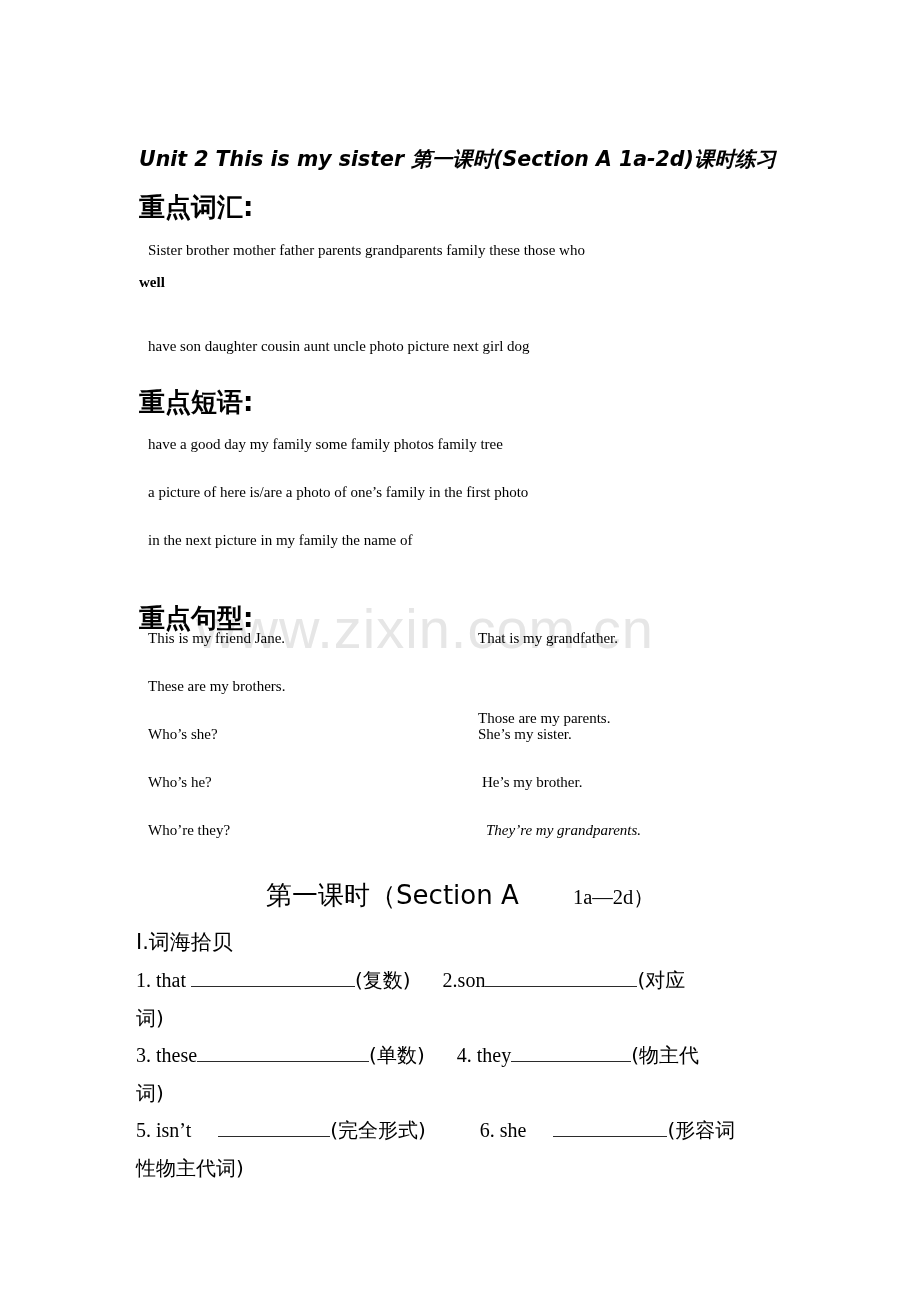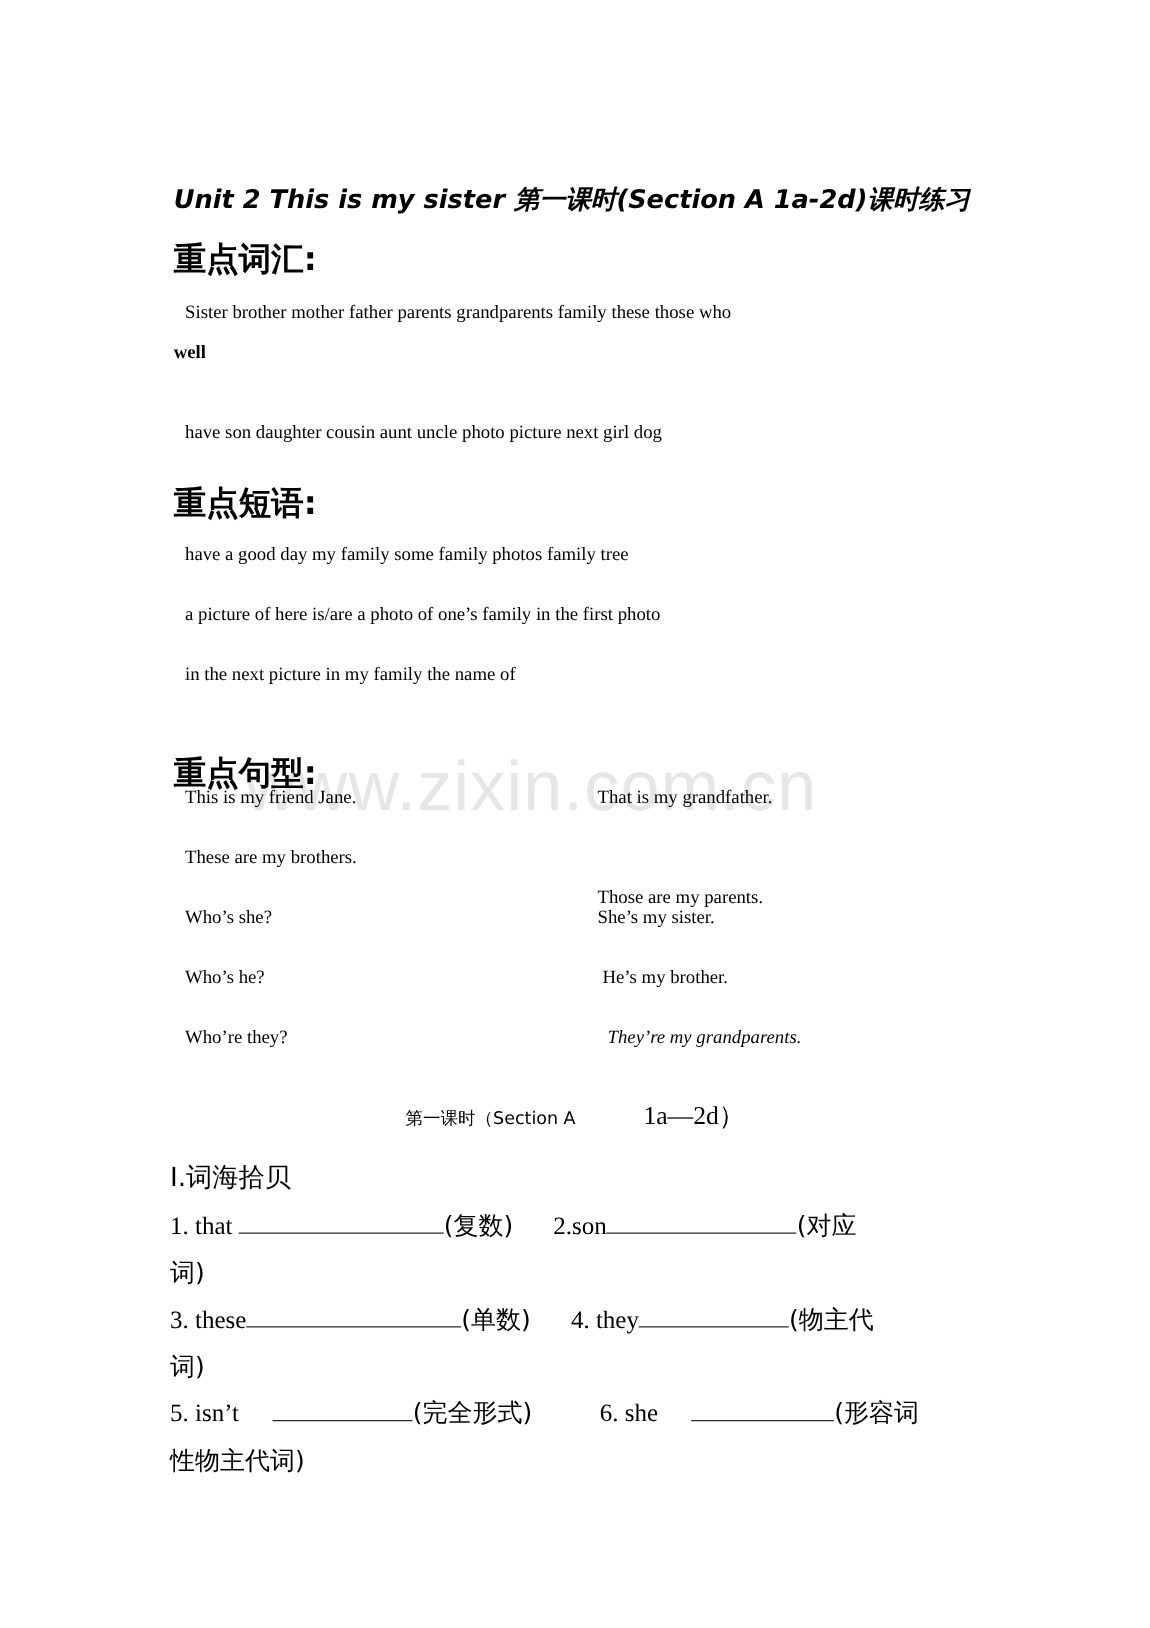--- a/index.html
+++ b/index.html
@@ -76,21 +76,21 @@
   .center-head {
     position: absolute;
     left: 0;
     width: 920px;
     text-align: center;
     font-size: 20.5px;
     white-space: nowrap;
   }
   .center-head .cn {
     font-family: "DejaVu Sans", "Liberation Sans", sans-serif;
-    font-size: 14px;
+    font-size: 26px;
   }
 
   .ex-head {
     position: absolute;
     left: 136px;
     font-size: 20px;
     white-space: nowrap;
   }
 
   .ex-line {

